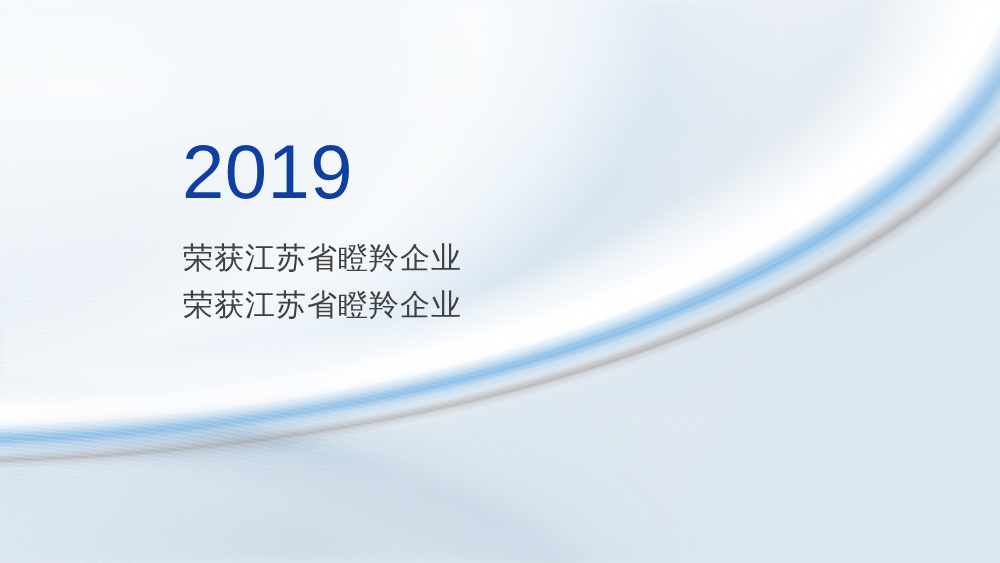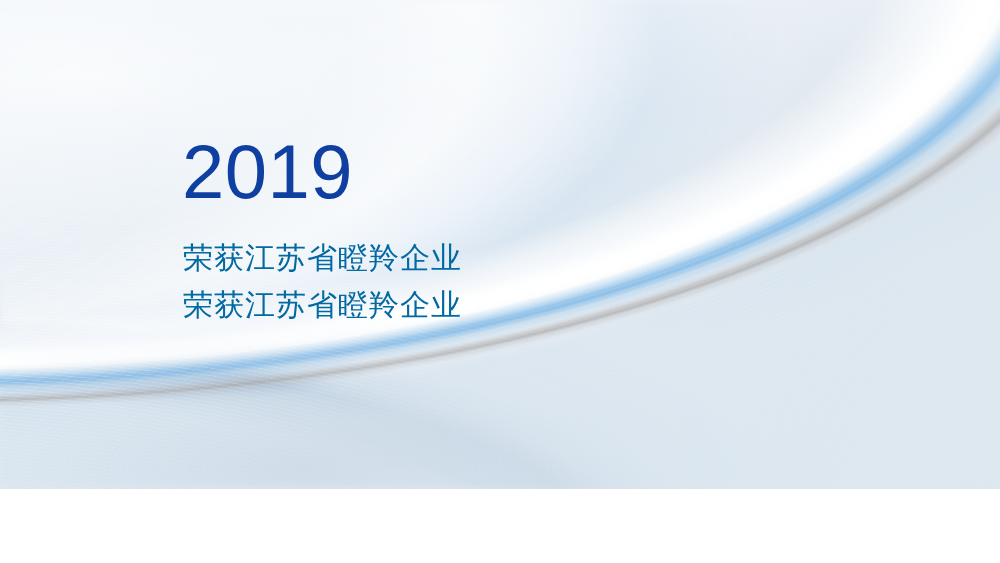--- a/index.html
+++ b/index.html
@@ -4,21 +4,21 @@
 <title>2019 Awards Slide</title>
 <style>
   html, body {
     margin: 0;
     padding: 0;
     background: #ffffff;
   }
   #slide {
     position: relative;
     width: 1000px;
-    height: 489px;
+    height: 563px;
     overflow: hidden;
     font-family: "Liberation Sans", "DejaVu Sans", sans-serif;
     background: #dde6ee;
   }
 
   
   .bg-layer {
     position: absolute;
     inset: 0;
     pointer-events: none;
@@ -228,21 +228,21 @@
     margin: 22px 0 0 1px;
     padding: 0;
     list-style: none;
   }
 
   .subtitle-line {
     font-size: 30px;
     line-height: 47px;
     font-weight: 400;
     letter-spacing: 1px;
-    color: #0369a1;
+    color: #404040;
     white-space: nowrap;
   }
 </style>
 </head>
 <body>
 
 <div id="slide">
 
   <div class="bg-layer bg-base"></div>
   <div class="bg-layer bg-glow-tl"></div>

